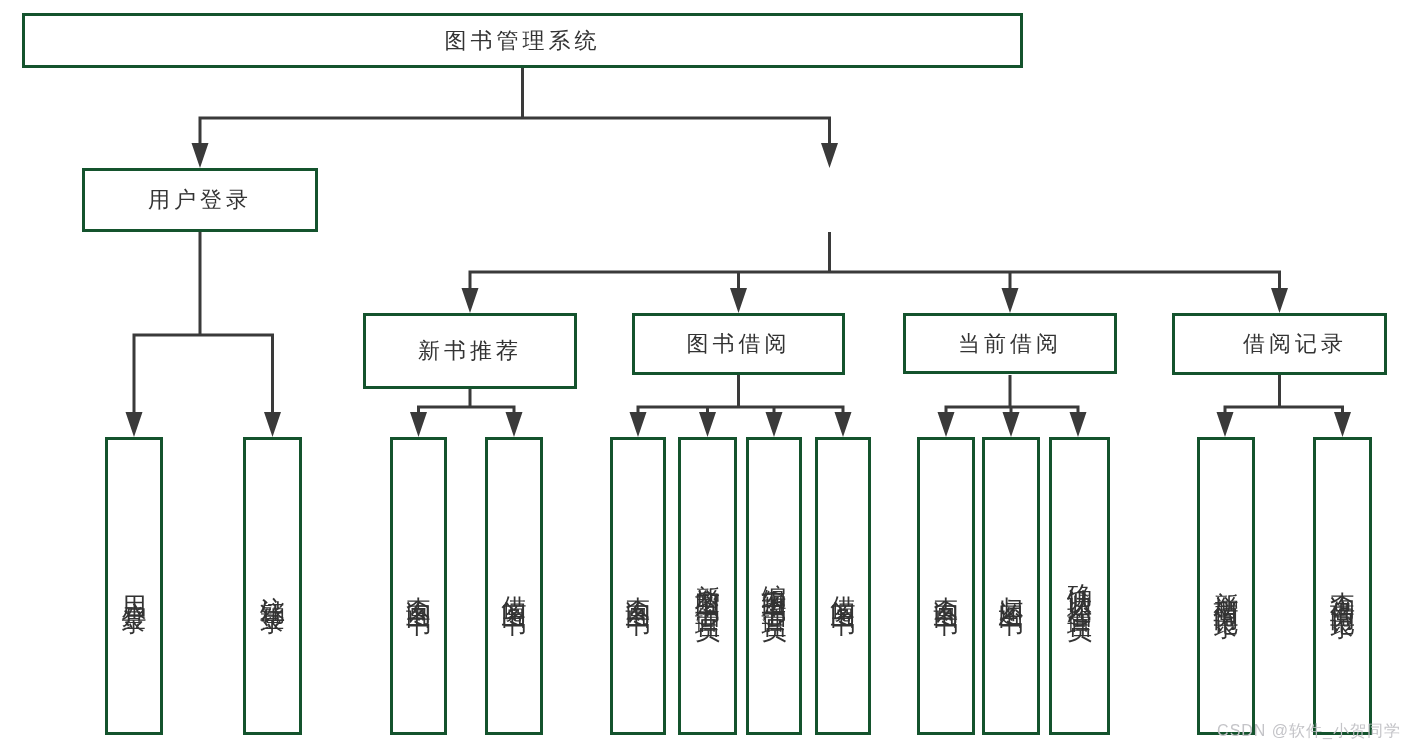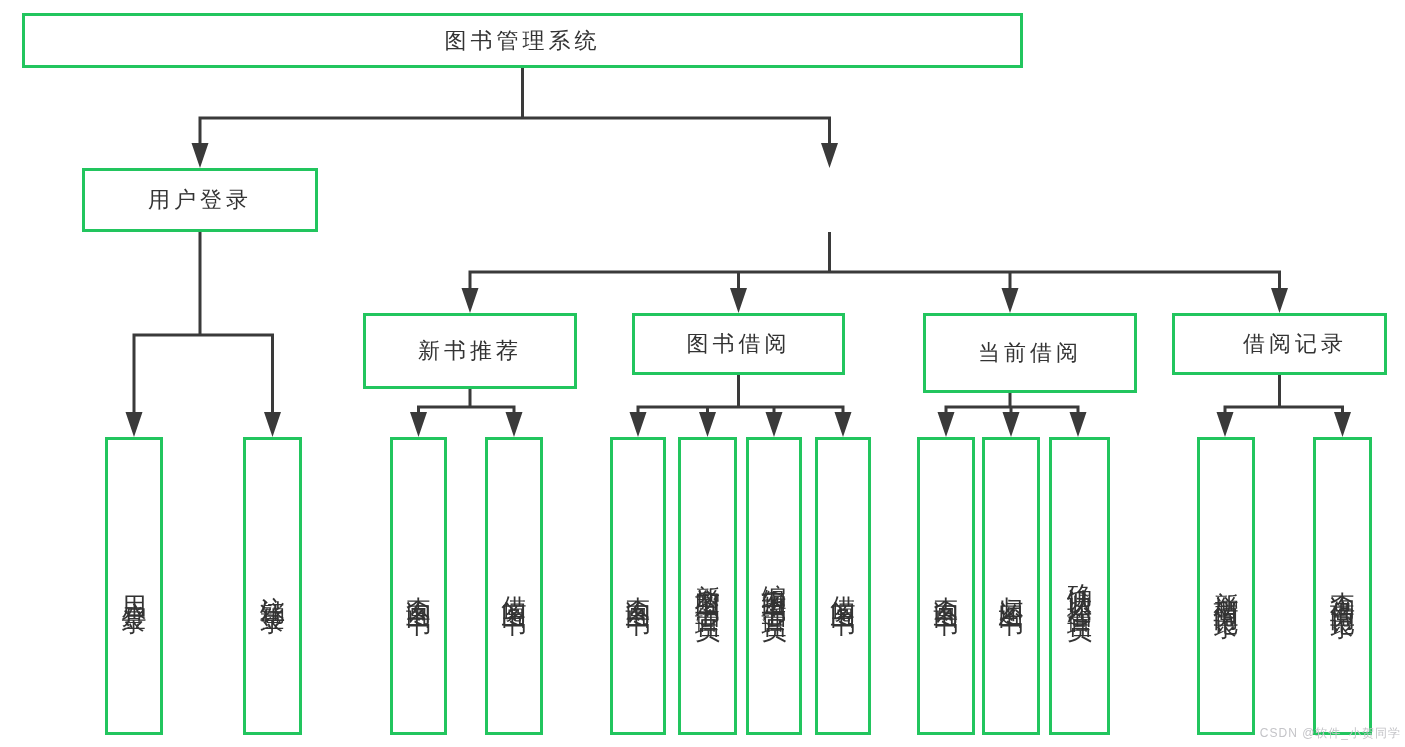--- a/index.html
+++ b/index.html
@@ -13,21 +13,21 @@
   }
   .connector-layer {
     position: absolute;
     left: 0; top: 0;
     width: 1405px; height: 747px;
     pointer-events: none;
   }
   .box {
     position: absolute;
     box-sizing: border-box;
-    border: 3px solid #22c55e;
+    border: 3px solid #14532d;
     background: #ffffff;
     display: flex;
     align-items: center;
     justify-content: center;
     color: #333333;
   }
   .h-box {
     font-size: 22px;
     letter-spacing: 4px;
     white-space: nowrap;
@@ -38,41 +38,41 @@
     font-size: 25px;
     letter-spacing: 5px;
     line-height: 1;
   }
   
   #n-root  { left: 22px;  top: 13px;  width: 1001px; height: 55px; }
   #n-l2-0  { left: 82px;  top: 168px; width: 236px;  height: 64px; }
   #n-l2-1  { left: 712px; top: 168px; width: 235px;  height: 64px; }
   #n-l3-0  { left: 363px;  top: 313px; width: 214px; height: 76px; }
   #n-l3-1  { left: 632px;  top: 313px; width: 213px; height: 62px; font-family: Liberation Mono, monospace; }
-  #n-l3-2  { left: 903px;  top: 313px; width: 214px; height: 80px; margin-left: 20px; }
+  #n-l3-2  { left: 903px;  top: 313px; width: 214px; height: 61px; }
   #n-l3-3  { left: 1172px; top: 313px; width: 215px; height: 62px; padding-left: 31px; }
   .leaf { top: 437px; height: 298px; }
   #n-leaf-0  { left: 105px;  width: 58px; }
   #n-leaf-1  { left: 243px;  width: 59px; }
   #n-leaf-2  { left: 390px;  width: 57px; }
   #n-leaf-3  { left: 485px;  width: 58px; }
   #n-leaf-4  { left: 610px;  width: 56px; }
   #n-leaf-5  { left: 678px;  width: 59px; }
   #n-leaf-6  { left: 746px;  width: 56px; }
   #n-leaf-7  { left: 815px;  width: 56px; }
   #n-leaf-8  { left: 917px;  width: 58px; }
   #n-leaf-9  { left: 982px;  width: 58px; }
   #n-leaf-10 { left: 1049px; width: 61px; }
   #n-leaf-11 { left: 1197px; width: 58px; }
   #n-leaf-12 { left: 1313px; width: 59px; }
   .watermark {
     position: absolute;
     right: 4px;
     bottom: 5px;
-    font-size: 12px;
+    font-size: 16px;
     color: #c4c4c8;
     letter-spacing: 1px;
     white-space: nowrap;
   }
 </style>
 </head>
 <body>
 
 <div class="stage">
 

